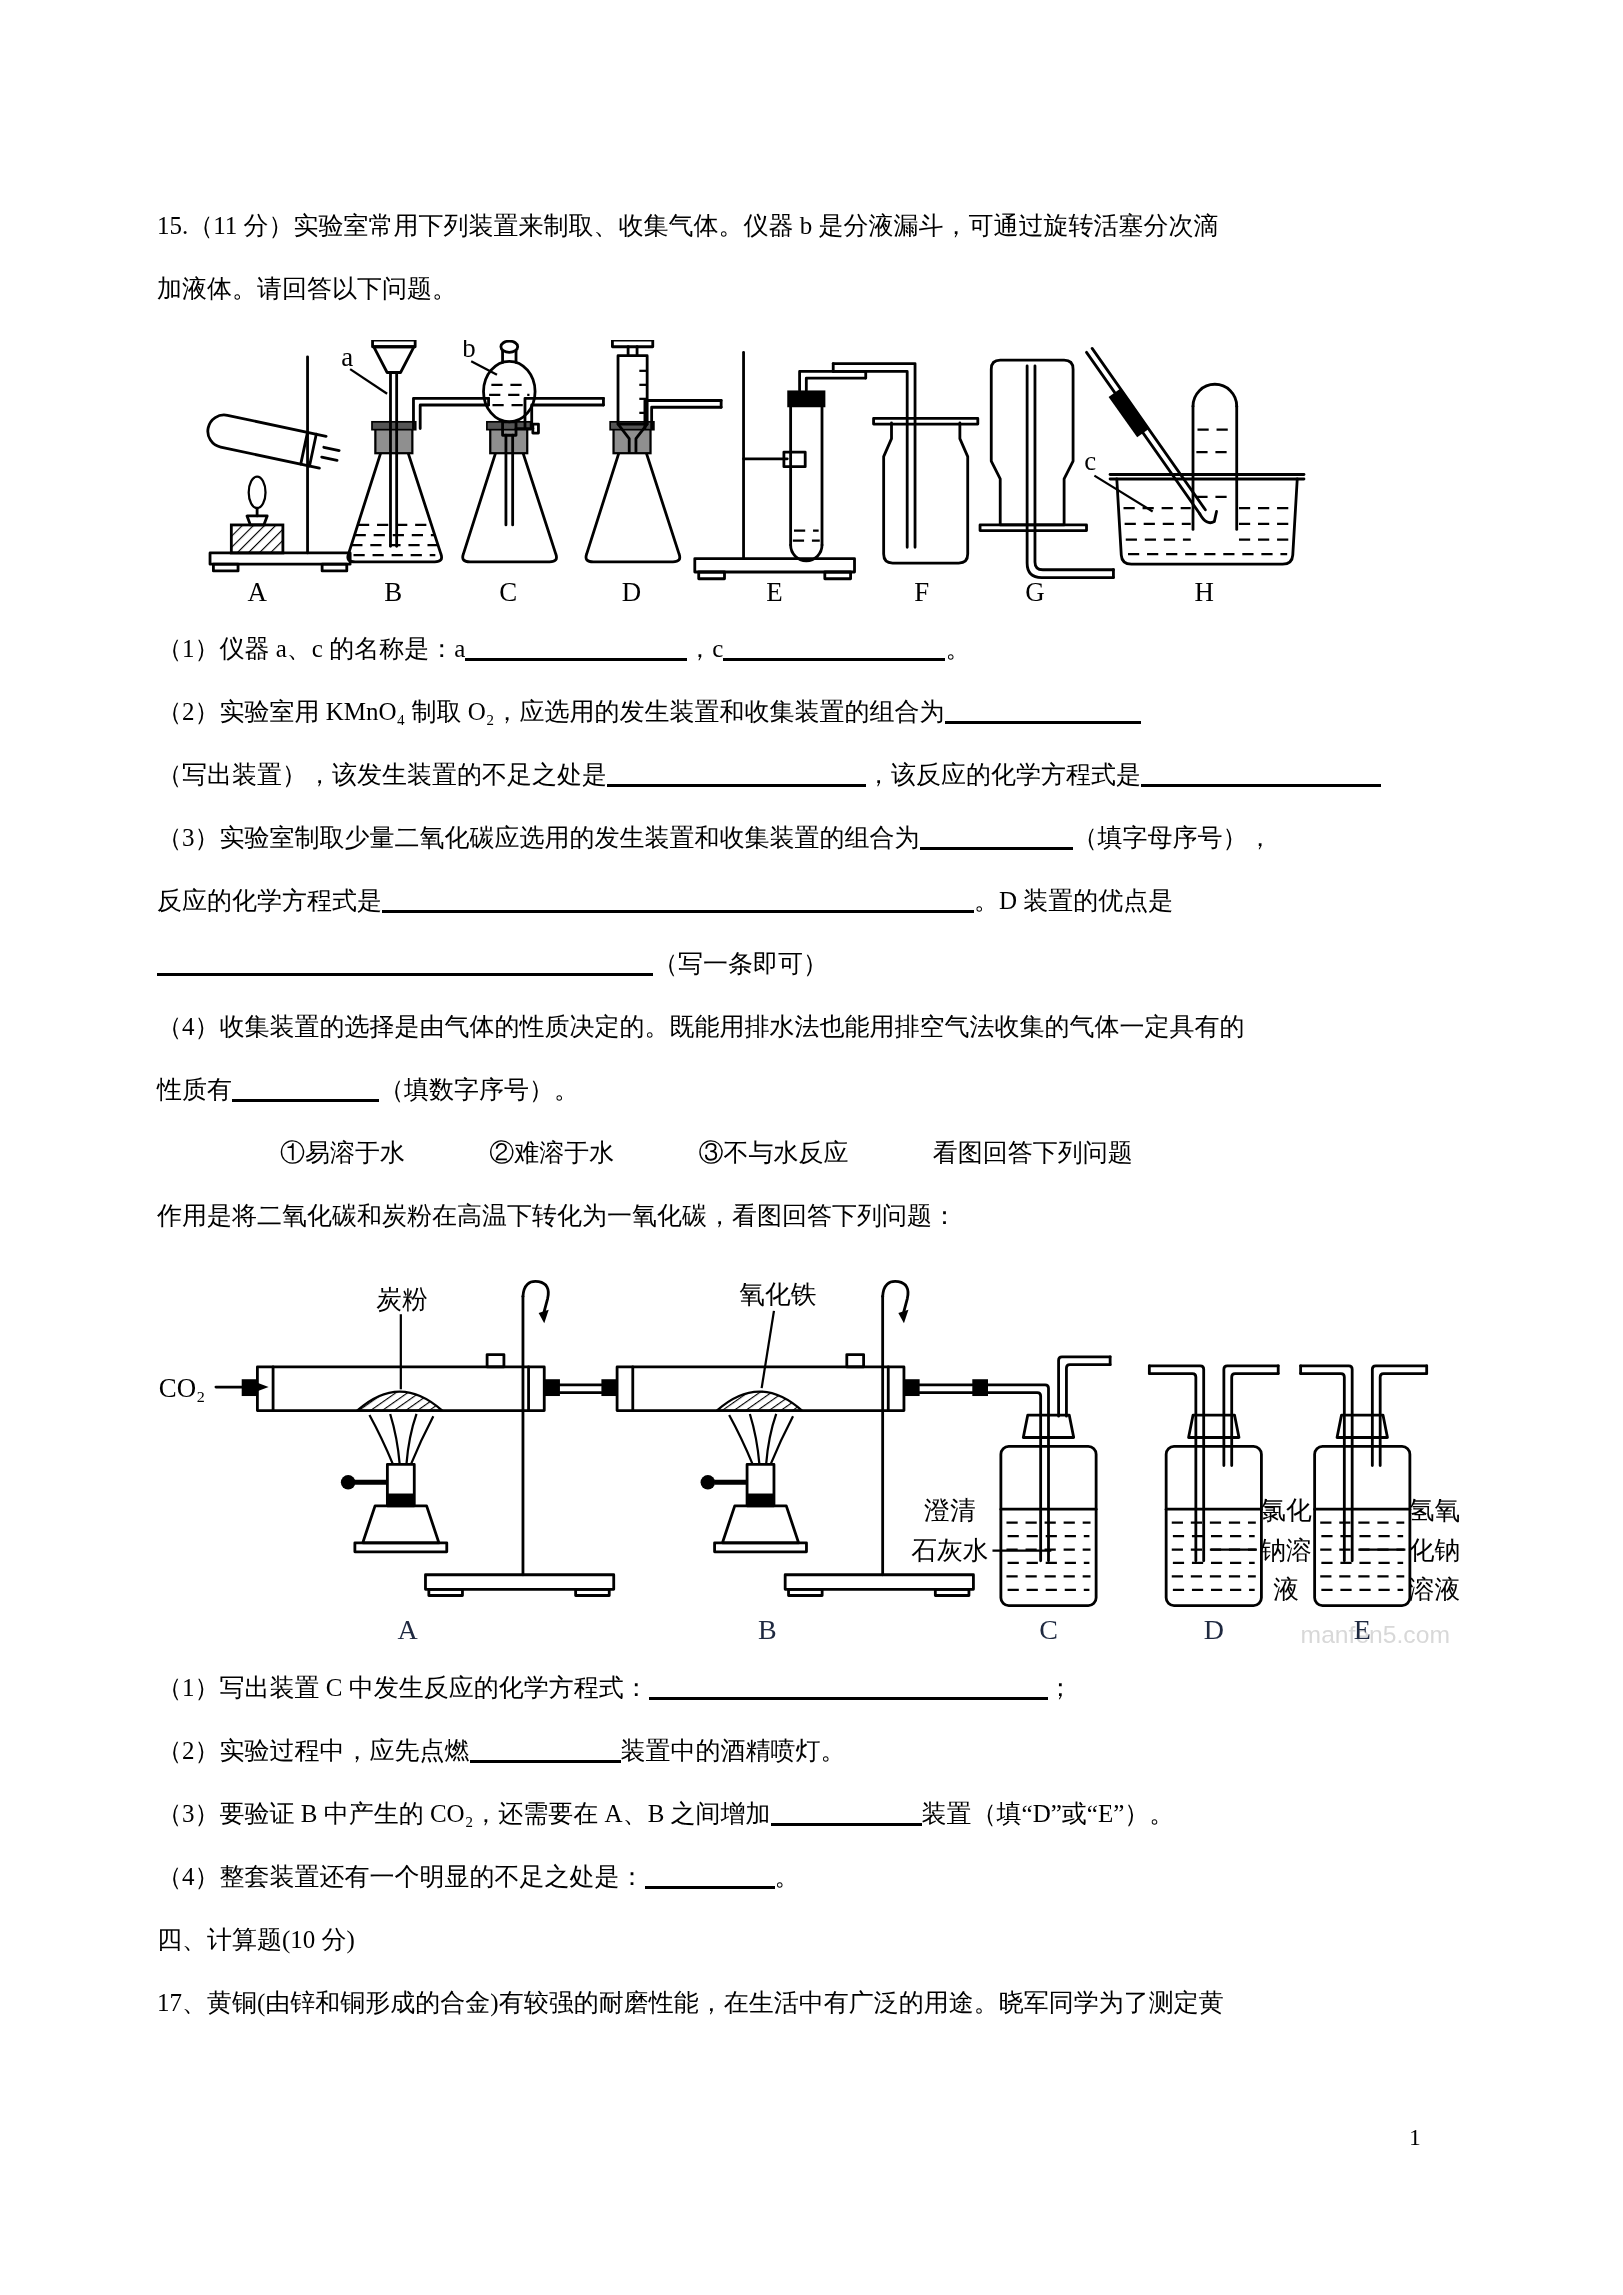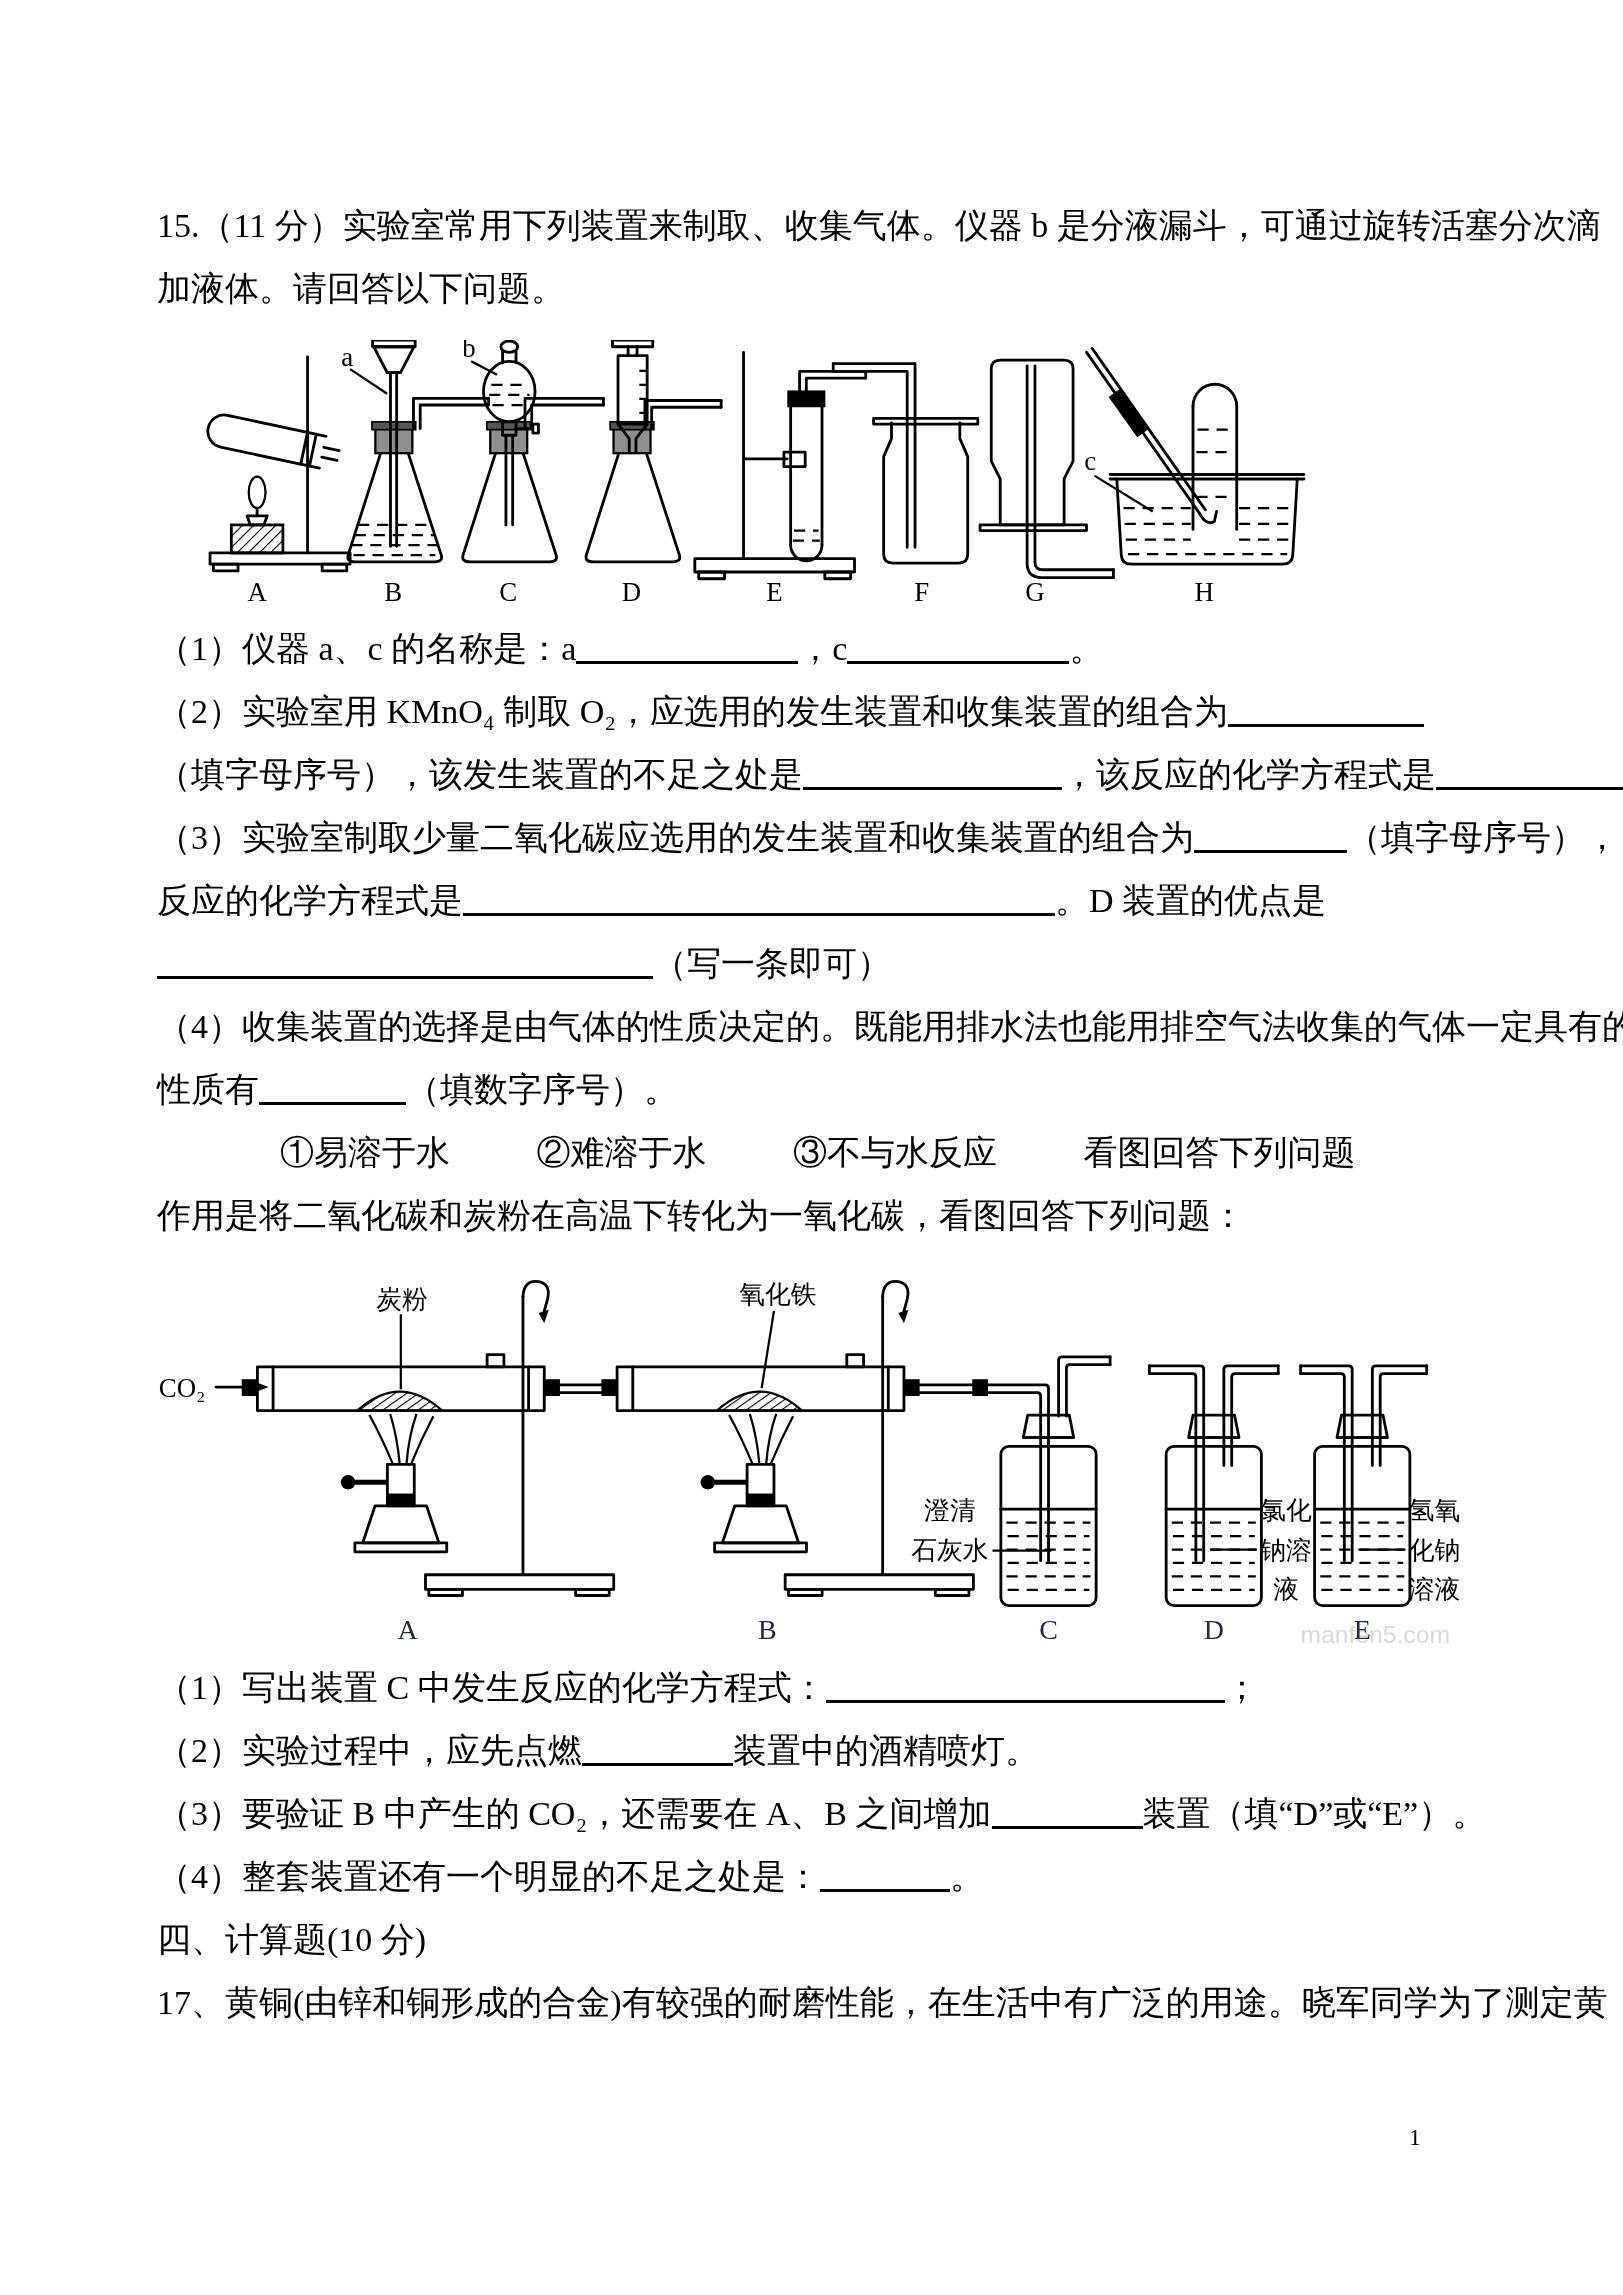--- a/index.html
+++ b/index.html
@@ -1,21 +1,21 @@
 <!DOCTYPE html>
 <html style="font-size:9px"><head>
 <meta charset="utf-8">
 <style>
   html,body{margin:0;padding:0;}
   body{
     width:1623px;height:2295px;position:relative;background:#ffffff;
     font-family:"Liberation Serif","DejaVu Serif",serif;color:#000;
   }
   .content{padding:194px 84px 0 157px;}
-  .ln{font-size:34px;line-height:63px;white-space:nowrap;}
+  .ln{font-size:25px;line-height:63px;white-space:nowrap;}
   .bk{display:inline-block;height:26px;border-bottom:3.9px solid #000;vertical-align:-4.5px;}
   .opts{padding-left:82px;}
   .opt{margin-right:37px;margin-left:41px;}
   .fig{display:block;}
   .fig1wrap{margin:20px 0 7.9px 3.4px;}
   .fig2wrap{margin:0;}
   svg{shape-rendering:geometricPrecision;}
   .stroke{stroke:#000;stroke-width:5;fill:none;stroke-linecap:round;stroke-linejoin:round;}
   .thin{stroke:#000;stroke-width:4;fill:none;}
   .dash{stroke:#000;stroke-width:4;fill:none;stroke-dasharray:20 14;}
@@ -198,21 +198,21 @@
   </div>
 
   <div class="ln">
     <span>（1）仪器 a、c 的名称是：a</span><span class="bk" style="width:222px"></span><span>，c</span><span class="bk" style="width:222px"></span><span>。</span>
   </div>
 
   <div class="ln">
     <span>（2）实验室用 KMnO₄ 制取 O₂，应选用的发生装置和收集装置的组合为</span><span class="bk" style="width:196px"></span>
   </div>
   <div class="ln">
-    <span>（填字母序号），该发生装置的不足之处是</span><span class="bk" style="width:259px"></span><span>，该反应的化学方程式是</span><span class="bk" style="width:240px"></span>
+    <span>（写出装置），该发生装置的不足之处是</span><span class="bk" style="width:259px"></span><span>，该反应的化学方程式是</span><span class="bk" style="width:240px"></span>
   </div>
 
   <div class="ln">
     <span>（3）实验室制取少量二氧化碳应选用的发生装置和收集装置的组合为</span><span class="bk" style="width:153px"></span><span>（填字母序号），</span>
   </div>
   <div class="ln">
     <span>反应的化学方程式是</span><span class="bk" style="width:592px"></span><span>。D 装置的优点是</span>
   </div>
   <div class="ln">
     <span class="bk" style="width:496px"></span><span>（写一条即可）</span>

